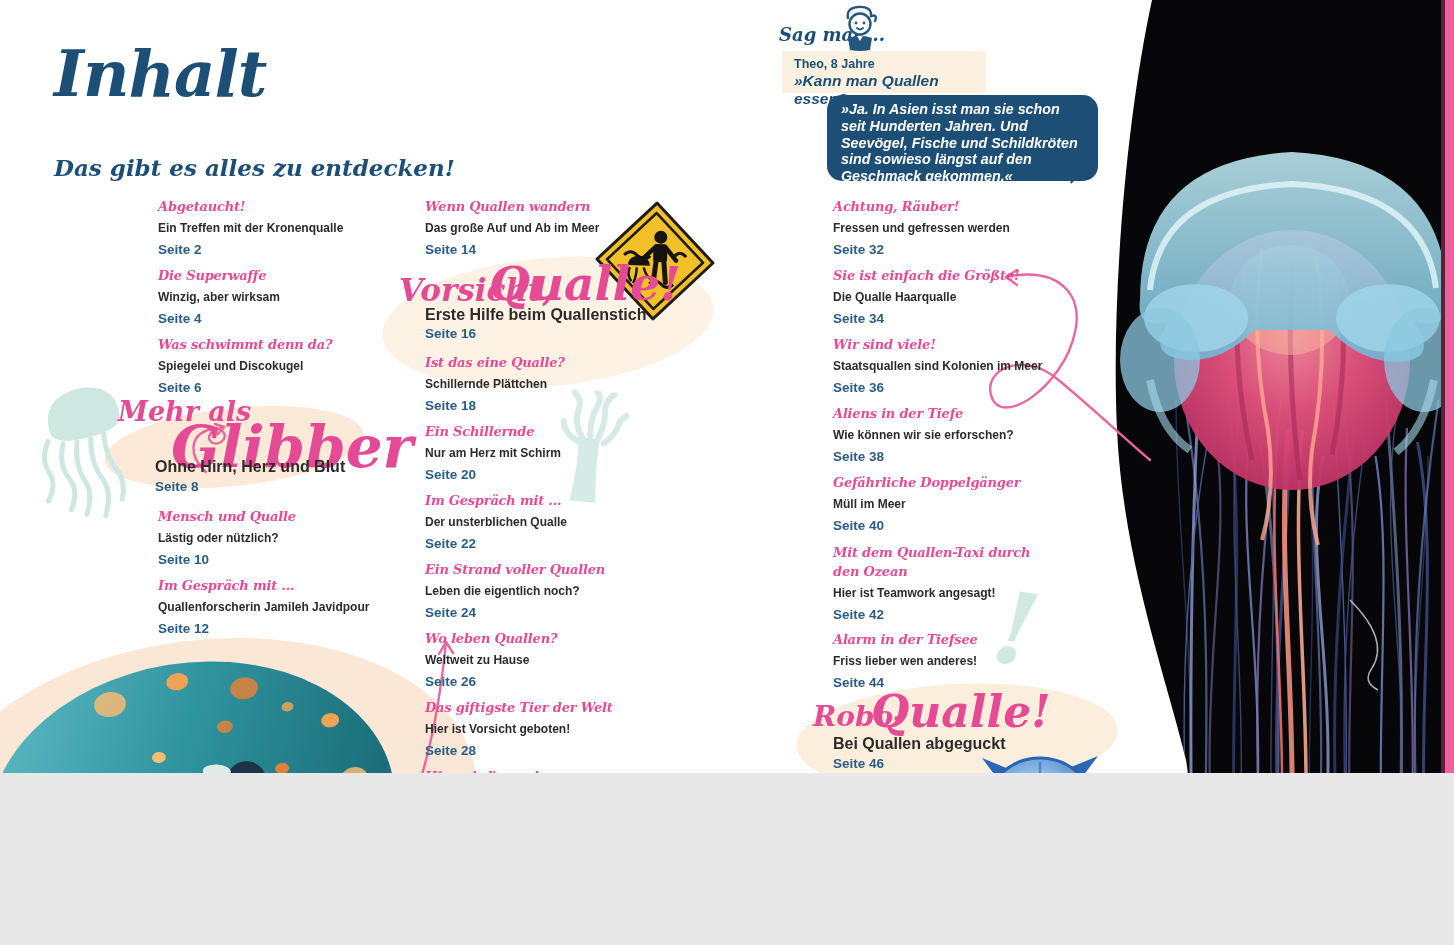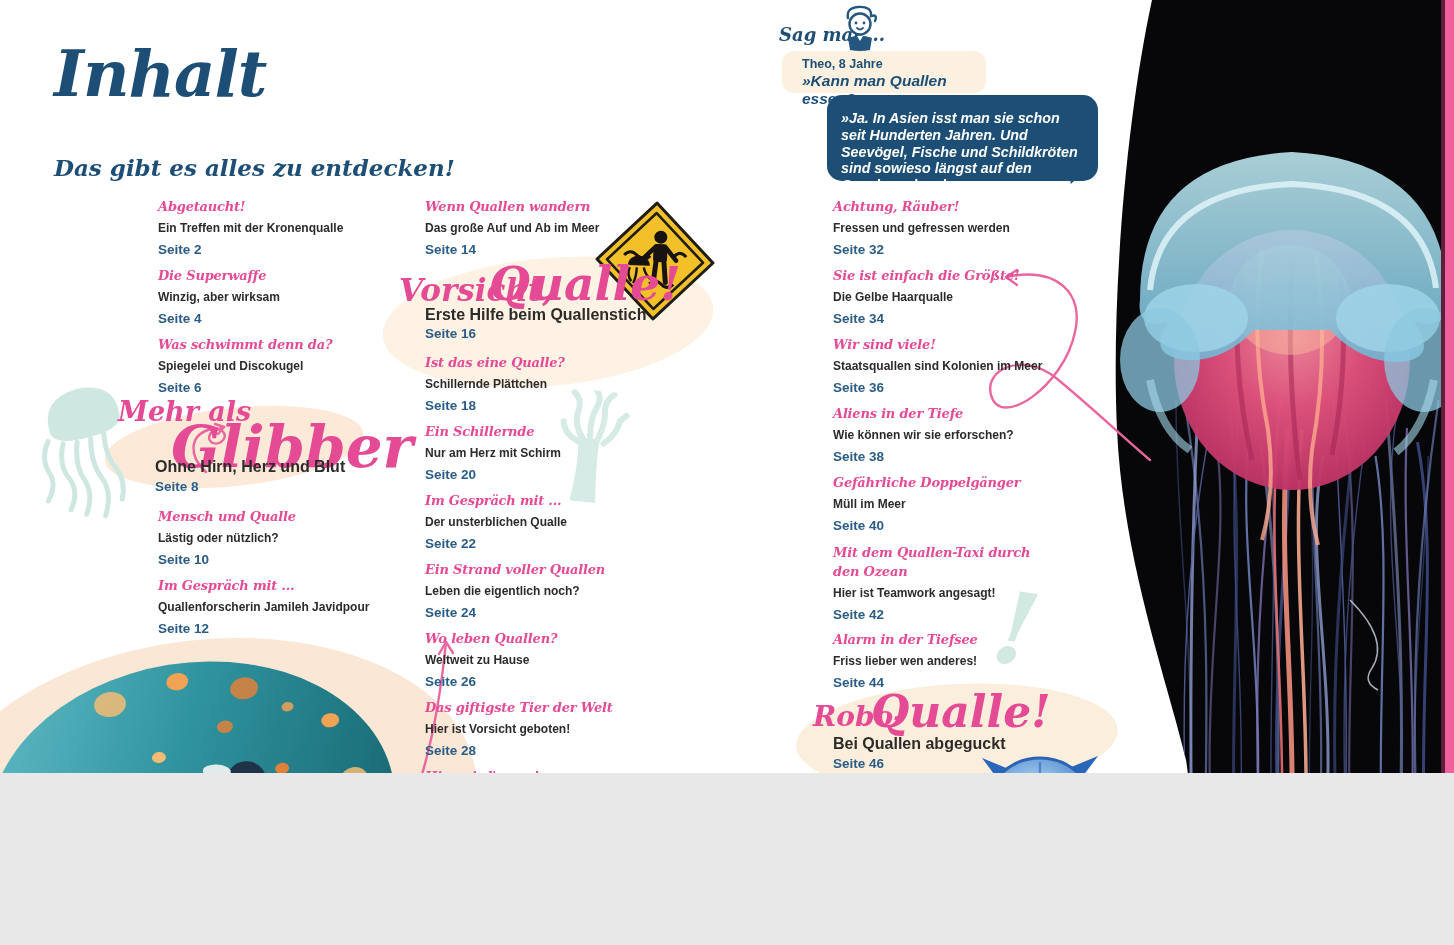--- a/index.html
+++ b/index.html
@@ -18,27 +18,27 @@
   .wrap .entry-title{white-space:normal;}
   .entry-sub{font-weight:700;font-size:12px;color:#2d2b2a;white-space:nowrap;margin-top:3px;line-height:18px;}
   .entry-page{font-weight:700;font-size:13.5px;color:var(--steel);margin-top:5px;line-height:15px;}
   .f-pre,.f-big{position:absolute;z-index:10;font-family:"DejaVu Serif",serif;font-style:italic;
     font-weight:700;color:var(--pink);white-space:nowrap;}
   .f-sub{position:absolute;z-index:10;font-weight:700;font-size:16px;color:#2d2b2a;white-space:nowrap;}
   .f-page{position:absolute;z-index:10;font-weight:700;font-size:13.5px;color:var(--steel);white-space:nowrap;}
   
   .sagmal{position:absolute;left:779px;top:24px;font-size:18px;color:var(--navy);z-index:10;}
   .bubble-cream{position:absolute;left:782px;top:51px;width:204px;height:42px;z-index:9;
-    background:#fcf0e0;border-radius:12px;padding:6px 20px;box-sizing:border-box;}
+    background:#fcf0e0;border-radius:0;padding:6px 12px;box-sizing:border-box;}
   .bubble-cream:before{content:"";position:absolute;left:62px;top:-9px;
     border:7px solid transparent;border-bottom:10px solid #fcf0e0;}
   .bubble-asker{font-weight:700;font-size:12.5px;color:var(--navy);}
   .bubble-question{font-weight:700;font-style:italic;font-size:15.5px;color:var(--navy);margin-top:1px;}
   .bubble-navy{position:absolute;left:827px;top:95px;width:271px;height:86px;z-index:9;
-    background:var(--navy);border-radius:15px;padding:15px 14px;box-sizing:border-box;}
+    background:var(--navy);border-radius:15px;padding:6px 14px;box-sizing:border-box;}
   .bubble-navy:after{content:"";position:absolute;right:18px;bottom:-11px;
     border:8px solid transparent;border-top:13px solid var(--navy);transform:skewX(-25deg);}
   .bubble-answer{font-weight:700;font-style:italic;font-size:14.3px;line-height:16.8px;color:#ffffff;}
   
   .blob{position:absolute;border-radius:50%;z-index:1;}
   .excl{position:absolute;left:994px;top:570px;z-index:2;font-family:"DejaVu Serif",serif;
     font-weight:700;font-size:100px;color:#d2e9e2;transform:rotate(9deg);}
   .strip-dark{position:absolute;left:1441px;top:0;width:4px;height:945px;background:#5e2038;z-index:6;}
   .strip-pink{position:absolute;left:1445px;top:0;width:9px;height:945px;background:#f0609d;z-index:6;}
   svg{display:block;}
@@ -381,21 +381,21 @@
         <div class="entry-sub">Salzsee im Pazifik</div>
         <div class="entry-page">Seite 30</div>
       </div>
       <div class="toc-entry" style="left:833px;top:197px;">
         <div class="entry-title">Achtung, Räuber!</div>
         <div class="entry-sub">Fressen und gefressen werden</div>
         <div class="entry-page">Seite 32</div>
       </div>
       <div class="toc-entry" style="left:833px;top:266px;">
         <div class="entry-title">Sie ist einfach die Größte!</div>
-        <div class="entry-sub">Die Gelbe Haarqualle</div>
+        <div class="entry-sub">Die Qualle Haarqualle</div>
         <div class="entry-page">Seite 34</div>
       </div>
       <div class="toc-entry" style="left:833px;top:335px;">
         <div class="entry-title">Wir sind viele!</div>
         <div class="entry-sub">Staatsquallen sind Kolonien im Meer</div>
         <div class="entry-page">Seite 36</div>
       </div>
       <div class="toc-entry" style="left:833px;top:404px;">
         <div class="entry-title">Aliens in der Tiefe</div>
         <div class="entry-sub">Wie können wir sie erforschen?</div>

